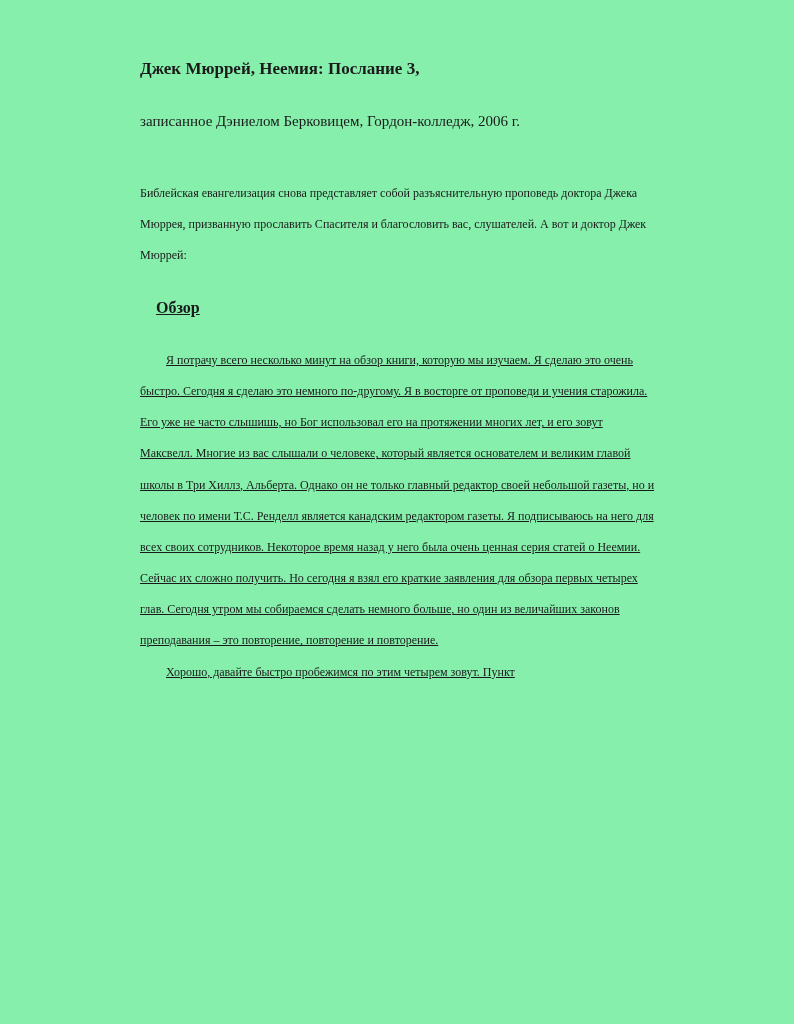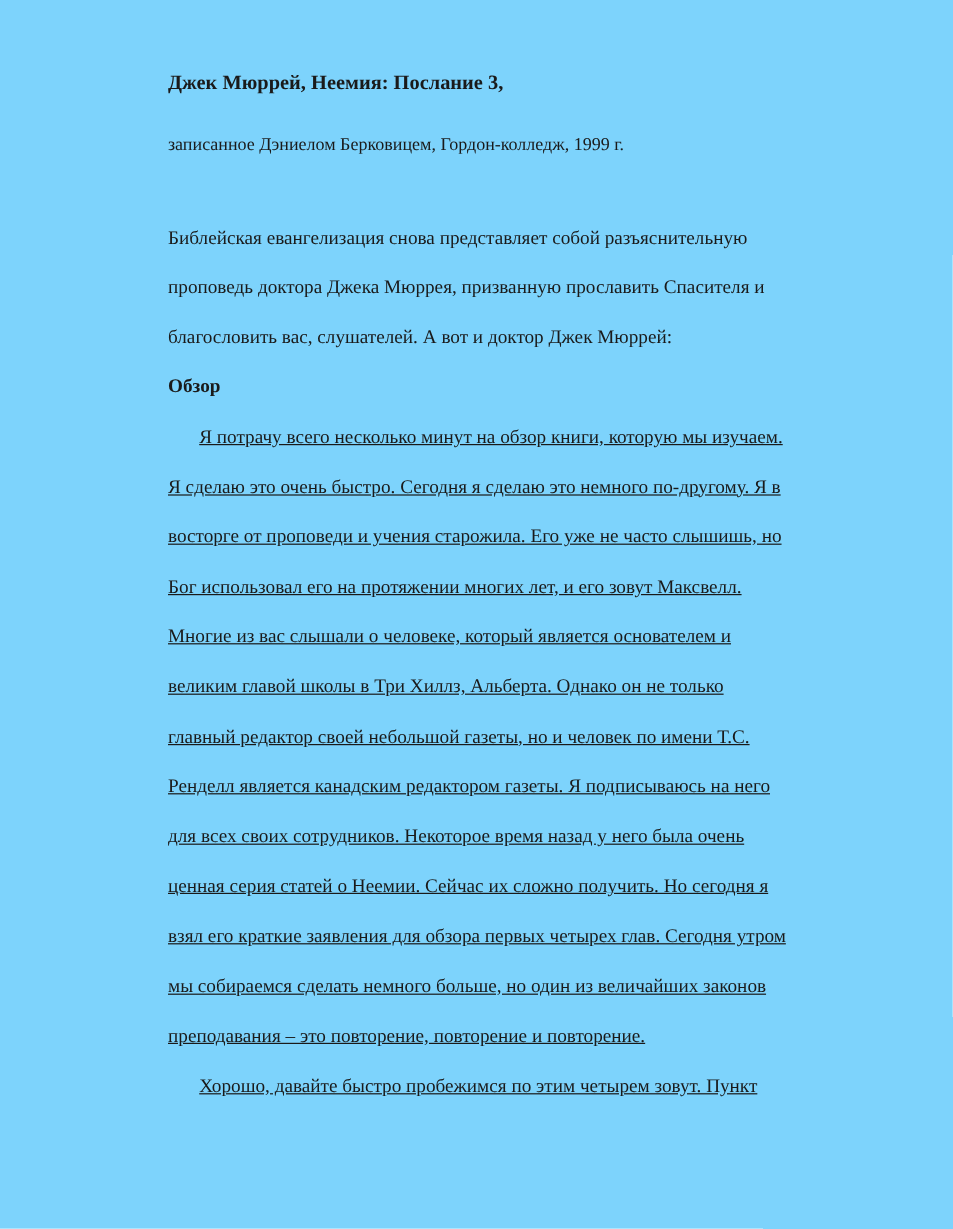--- a/index.html
+++ b/index.html
@@ -4,64 +4,65 @@
 <style>
   html, body {
     margin: 0;
     padding: 0;
     background: #ffffff;
   }
   .page {
     position: relative;
     width: 794px;
     height: 1024px;
-    background: #7dd3fc;
+    background: #86efac;
     box-sizing: border-box;
     padding: 58px 138px 40px 140px;
     font-family: "Liberation Serif", "DejaVu Serif", serif;
     color: #1a1a1a;
     overflow: hidden;
   }
   .doc-title {
     font-size: 17px;
     font-weight: bold;
     line-height: 1.3;
     margin: 0 0 32px 0;
   }
   .doc-subtitle {
     font-size: 15px;
     font-weight: normal;
     line-height: 1.3;
     margin: 0 0 46px 0;
   }
   .para {
-    font-size: 16px;
+    font-size: 12px;
     line-height: 2.6;
     margin: 0;
     text-align: left;
   }
   .para.indent {
     text-indent: 26px;
     text-decoration: underline;
   }
   .section-heading {
     font-size: 16px;
     font-weight: bold;
     line-height: 2.6;
-    margin: 0;
+    margin: 16px;
+    text-decoration: underline;
   }
 </style>
 </head>
 <body>
 
 <div class="page">
 
   <h1 class="doc-title">Джек Мюррей, Неемия: Послание 3,</h1>
 
-  <p class="doc-subtitle">записанное Дэниелом Берковицем, Гордон-колледж, 1999 г.</p>
+  <p class="doc-subtitle">записанное Дэниелом Берковицем, Гордон-колледж, 2006 г.</p>
 
   <p class="para">Библейская евангелизация снова представляет собой разъяснительную проповедь доктора Джека Мюррея, призванную прославить Спасителя и благословить вас, слушателей. А вот и доктор Джек Мюррей:</p>
 
   <h2 class="section-heading">Обзор</h2>
 
   <p class="para indent">Я потрачу всего несколько минут на обзор книги, которую мы изучаем. Я сделаю это очень быстро. Сегодня я сделаю это немного по-другому. Я в восторге от проповеди и учения старожила. Его уже не часто слышишь, но Бог использовал его на протяжении многих лет, и его зовут Максвелл. Многие из вас слышали о человеке, который является основателем и великим главой школы в Три Хиллз, Альберта. Однако он не только главный редактор своей небольшой газеты, но и человек по имени Т.С. Ренделл является канадским редактором газеты. Я подписываюсь на него для всех своих сотрудников. Некоторое время назад у него была очень ценная серия статей о Неемии. Сейчас их сложно получить. Но сегодня я взял его краткие заявления для обзора первых четырех глав. Сегодня утром мы собираемся сделать немного больше, но один из величайших законов преподавания – это повторение, повторение и повторение.</p>
 
   <p class="para indent">Хорошо, давайте быстро пробежимся по этим четырем зовут. Пункт</p>
 
 </div>

